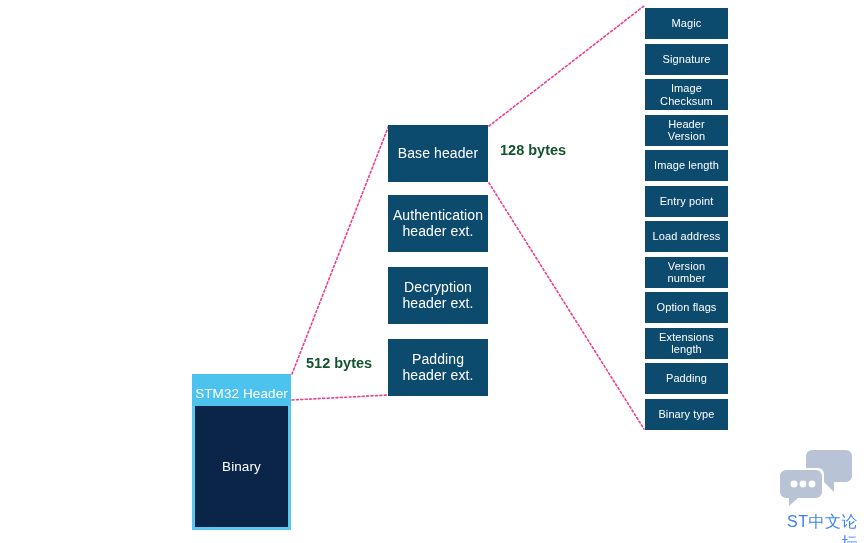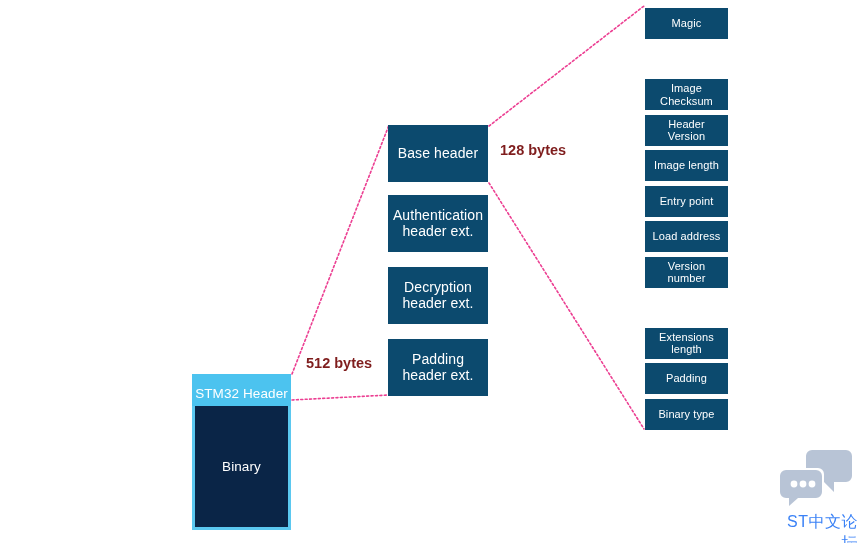--- a/index.html
+++ b/index.html
@@ -71,21 +71,21 @@
   #mid-box-3 { top: 339px; height: 57px; }
   
   .right-box {
     left: 645px;
     width: 83px;
     font-size: 11px;
   }
   
   .byte-label {
     position: absolute;
-    color: #7f1d1d;
+    color: #14532d;
     font-weight: bold;
     font-size: 14.5px;
     white-space: nowrap;
   }
   #label-128 { left: 500px; top: 142px; }
   #label-512 { left: 306px; top: 355px; }
   
   #watermark {
     position: absolute;
     left: 772px;
@@ -125,29 +125,31 @@
 
   <div class="box mid-box" id="mid-box-0">Base header</div>
   <div class="box mid-box" id="mid-box-1">Authentication
 header ext.</div>
   <div class="box mid-box" id="mid-box-2">Decryption
 header ext.</div>
   <div class="box mid-box" id="mid-box-3">Padding
 header ext.</div>
 
   <div class="box right-box" style="top: 8px; height: 31px;">Magic</div>
+  <div class="box right-box" style="top: 43.5px; height: 31px;">Signature</div>
   <div class="box right-box" style="top: 79px; height: 31px;">Image
 Checksum</div>
   <div class="box right-box" style="top: 114.5px; height: 31px;">Header
 Version</div>
   <div class="box right-box" style="top: 150px; height: 31px;">Image length</div>
   <div class="box right-box" style="top: 185.5px; height: 31px;">Entry point</div>
   <div class="box right-box" style="top: 221px; height: 31px;">Load address</div>
   <div class="box right-box" style="top: 256.5px; height: 31px;">Version
 number</div>
+  <div class="box right-box" style="top: 292px; height: 31px;">Option flags</div>
   <div class="box right-box" style="top: 327.5px; height: 31px;">Extensions
 length</div>
   <div class="box right-box" style="top: 363px; height: 31px;">Padding</div>
   <div class="box right-box" style="top: 398.5px; height: 31px;">Binary type</div>
 
   <div class="byte-label" id="label-128">128 bytes</div>
   <div class="byte-label" id="label-512">512 bytes</div>
 
   <div id="watermark">
     <svg width="86" height="64" viewBox="0 0 86 64">

